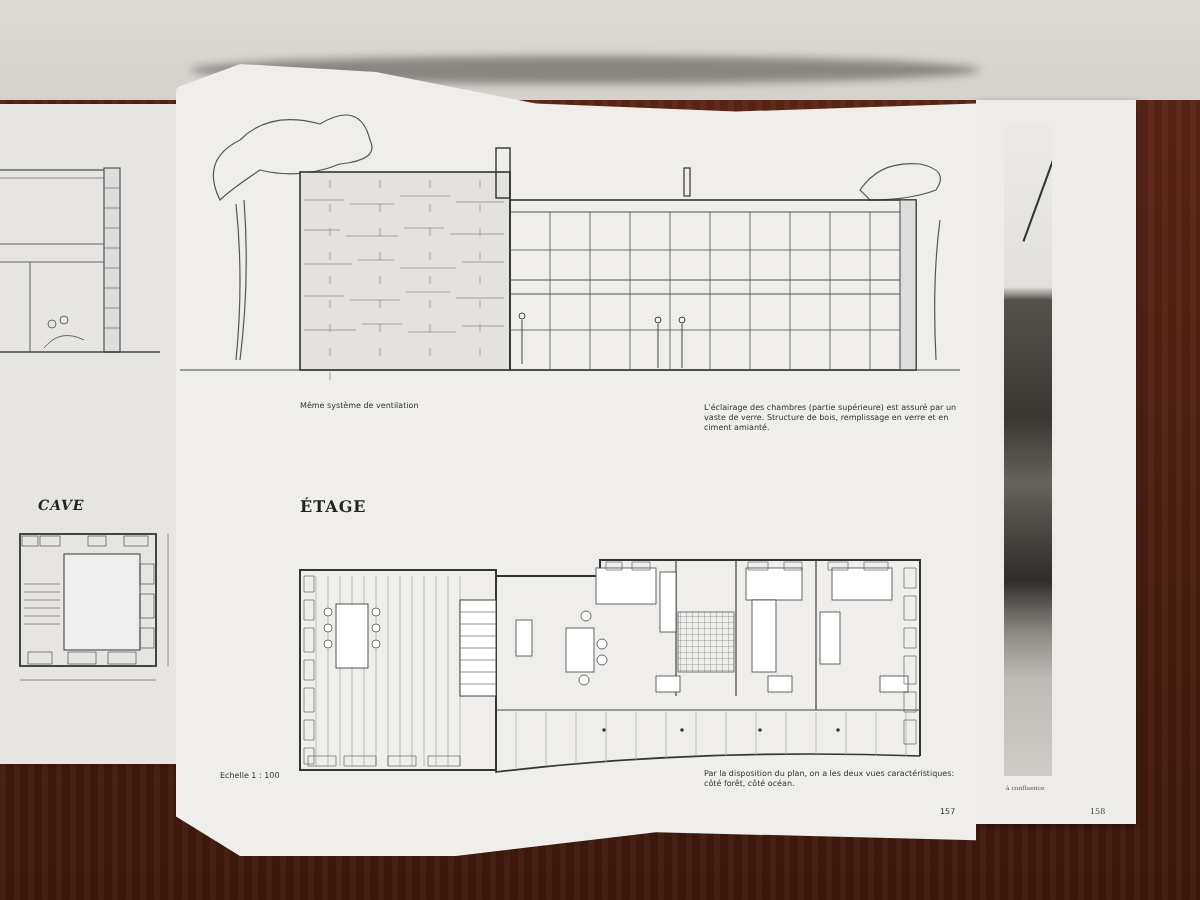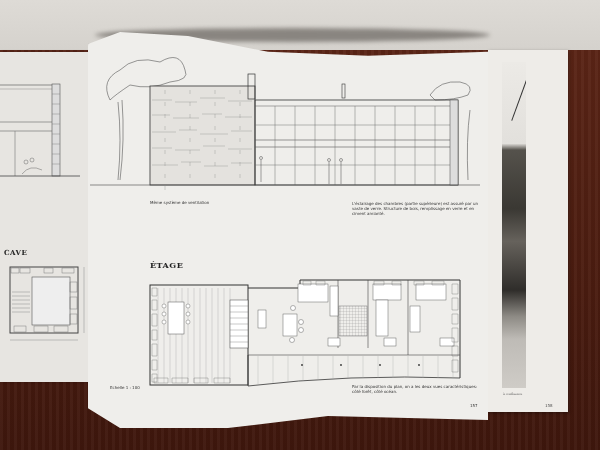--- a/index.html
+++ b/index.html
@@ -45,21 +45,21 @@
         <line x1="52" y1="84" x2="60" y2="84"></line>
     </g>
     <line x1="0" y1="42" x2="52" y2="42" stroke="#666" stroke-width=".6"></line>
     <line x1="0" y1="51" x2="52" y2="51" stroke="#666" stroke-width=".6"></line>
     <line x1="15" y1="51" x2="15" y2="96" stroke="#777" stroke-width=".6"></line>
     <line x1="0" y1="96" x2="80" y2="96" stroke="#444" stroke-width=".8"></line>
     <circle cx="26" cy="82" r="2" fill="none" stroke="#666" stroke-width=".5"></circle>
     <circle cx="32" cy="80" r="2" fill="none" stroke="#666" stroke-width=".5"></circle>
     <path d="M22 94 Q30 84 42 90" fill="none" stroke="#666" stroke-width=".5"></path>
   </svg>
-  <div class="heading" style="left:4px;top:196px;font-size:7px;">CAVE</div>
+  <div class="heading" style="left:19px;top:196px;font-size:7px;font-style:italic;">CAVE</div>
   <svg width="90" height="85" viewBox="0 0 90 85" style="left:4px;top:210px;">
     <rect x="6" y="5" width="68" height="66" fill="none" stroke="#444" stroke-width="1"></rect>
     <rect x="28" y="15" width="38" height="48" fill="#eee" stroke="#555" stroke-width=".6"></rect>
     <g fill="none" stroke="#666" stroke-width=".4">
       <rect x="7" y="6" width="8" height="5"></rect>
         <rect x="16" y="6" width="10" height="5"></rect>
         <rect x="40" y="6" width="9" height="5"></rect>
       <rect x="58" y="6" width="12" height="5"></rect>
         <rect x="66" y="20" width="7" height="10"></rect>
         <rect x="66" y="35" width="7" height="12"></rect>
@@ -137,21 +137,21 @@
       <line x1="239" y1="122" x2="239" y2="144"></line>
     <circle cx="251" cy="120" r="1.5"></circle>
       <line x1="251" y1="122" x2="251" y2="144"></line>
   </g>
   <line x1="0" y1="145" x2="390" y2="145" stroke="#444" stroke-width=".6"></line>
 </svg>
 
 <div class="label" style="left:150px;top:200px;width:120px;">Même système de ventilation</div>
 <div class="label" style="left:352px;top:201px;width:126px;">L'éclairage des chambres (partie supérieure) est assuré par un vaste de verre. Structure de bois, remplissage en verre et en ciment amianté.</div>
 
-<div class="heading" style="left:150px;top:260px;">ÉTAGE</div>
+<div class="heading" style="left:150px;top:248px;">ÉTAGE</div>
 
 <svg width="320" height="115" viewBox="0 0 320 115" style="left:148px;top:278px;">
 
   <rect x="2" y="7" width="98" height="100" fill="none" stroke="#333" stroke-width="1"></rect>
   <g stroke="#aaa" stroke-width=".4">
     <line x1="10" y1="10" x2="10" y2="105"></line>
       <line x1="16" y1="10" x2="16" y2="105"></line>
       <line x1="22" y1="10" x2="22" y2="105"></line>
     <line x1="28" y1="10" x2="28" y2="105"></line>
       <line x1="34" y1="10" x2="34" y2="105"></line>

